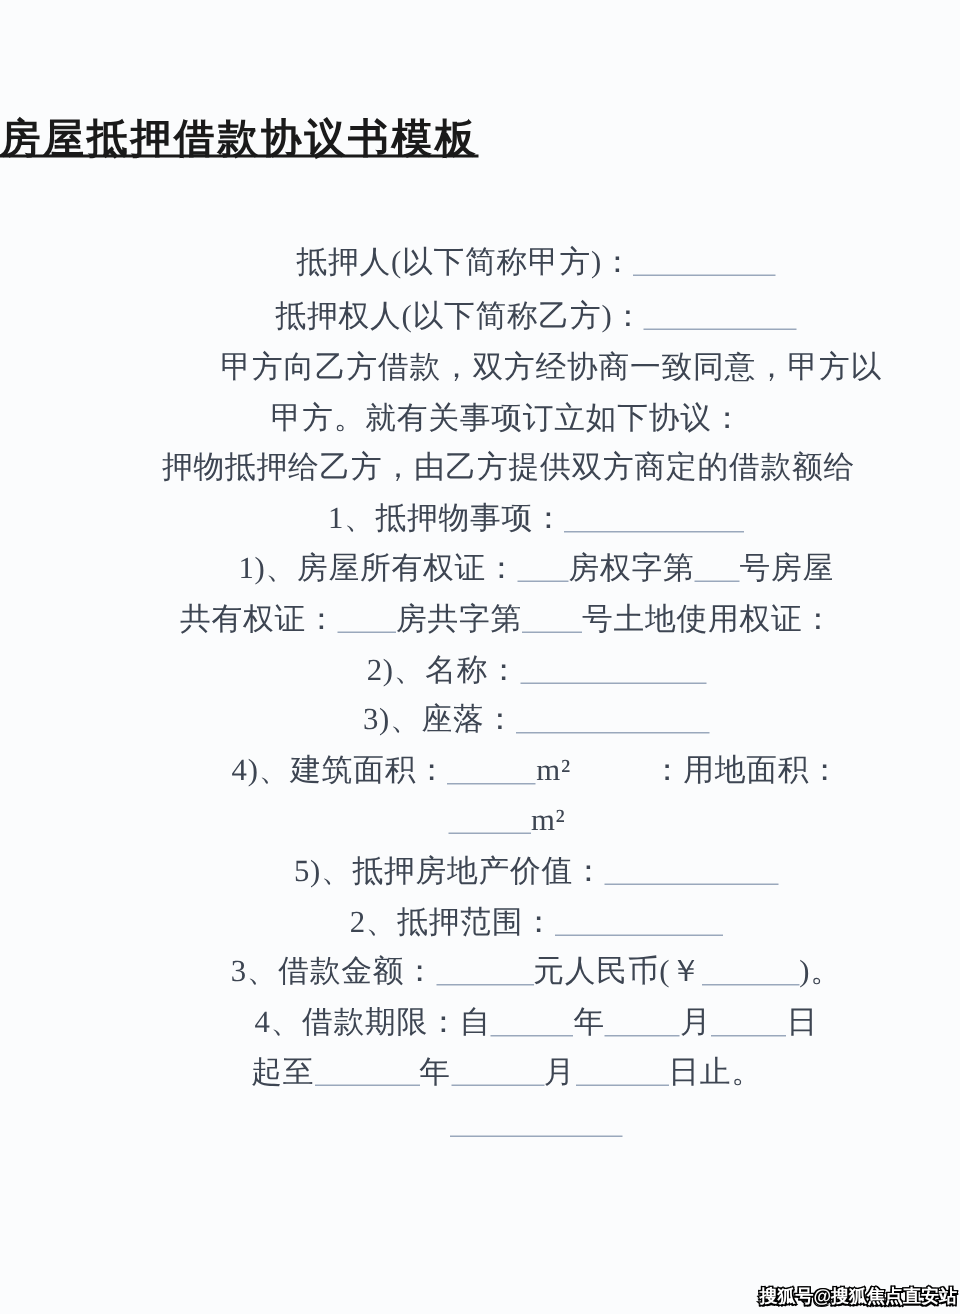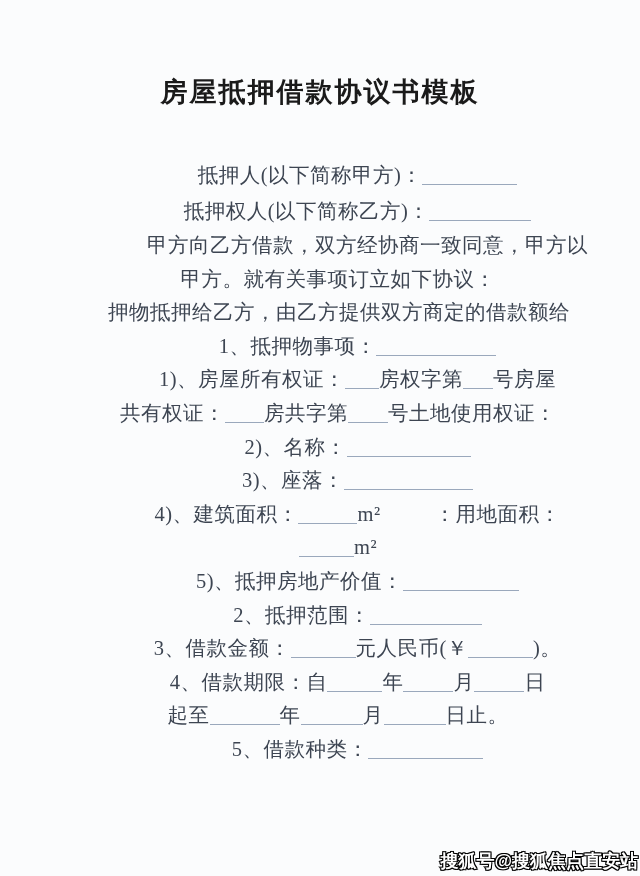--- a/index.html
+++ b/index.html
@@ -10,26 +10,26 @@
     background: var(--bg, #fbfcfd);
     overflow: hidden;
     font-family: "Liberation Serif", "DejaVu Serif", serif;
   }
   .title {
     position: absolute;
     top: 74px;
     left: 0;
     width: 640px;
     margin: 0;
-    text-align: center;
     font-family: "Liberation Sans", "DejaVu Sans", sans-serif;
     font-weight: 700;
     font-size: 27px;
     letter-spacing: 2px;
     color: var(--title-color, #1a1a1a);
+    text-decoration: underline;
   }
   .doc {
     position: absolute;
     left: 108px;
     top: 158px;
     width: 460px;
     font-size: 20.5px;
     letter-spacing: 0.5px;
     color: var(--body-color, #3d4552);
   }
@@ -50,21 +50,21 @@
     border-bottom: 1.6px solid var(--underline-color, #9aa8bc);
     vertical-align: -3px;
   }
   .gap { display: inline-block; }
   .watermark {
     position: absolute;
     right: 2px;
     bottom: 3px;
     font-family: "Liberation Sans", "DejaVu Sans", sans-serif;
     font-weight: 900;
-    font-size: 18px;
+    font-size: 12px;
     color: var(--wm-fill, #ffffff);
     -webkit-text-stroke: 1.6px var(--wm-outline, #000000);
     paint-order: stroke fill;
     text-shadow:
       -1px -1px 0 var(--wm-outline, #000),
        1px -1px 0 var(--wm-outline, #000),
       -1px  1px 0 var(--wm-outline, #000),
        1px  1px 0 var(--wm-outline, #000);
     padding-left: 16px;
   }
@@ -85,16 +85,16 @@
       <div class="line"><span>共有权证：</span><span class="blank" style="width: 39px;"></span><span>房共字第</span><span class="blank" style="width: 40px;"></span><span>号土地使用权证：</span></div>
       <div class="line indent"><span>2)、名称：</span><span class="blank" style="width: 124px;"></span></div>
       <div class="line indent"><span>3)、座落：</span><span class="blank" style="width: 129px;"></span></div>
       <div class="line indent"><span>4)、建筑面积：</span><span class="blank" style="width: 59px;"></span><span>m²</span><span class="gap" style="width: 54px;"></span><span>：用地面积：</span></div>
       <div class="line"><span class="blank" style="width: 55px;"></span><span>m²</span></div>
       <div class="line indent"><span>5)、抵押房地产价值：</span><span class="blank" style="width: 116px;"></span></div>
       <div class="line indent"><span>2、抵押范围：</span><span class="blank" style="width: 112px;"></span></div>
       <div class="line indent"><span>3、借款金额：</span><span class="blank" style="width: 65px;"></span><span>元人民币(￥</span><span class="blank" style="width: 65px;"></span><span>)。</span></div>
       <div class="line indent"><span>4、借款期限：自</span><span class="blank" style="width: 55px;"></span><span>年</span><span class="blank" style="width: 50px;"></span><span>月</span><span class="blank" style="width: 50px;"></span><span>日</span></div>
       <div class="line"><span>起至</span><span class="blank" style="width: 70px;"></span><span>年</span><span class="blank" style="width: 62px;"></span><span>月</span><span class="blank" style="width: 62px;"></span><span>日止。</span></div>
-      <div class="line indent"><span>5、借款种类：</span><span class="blank" style="width: 115px;"></span></div>
+      <div class="line indent"><span class="blank" style="width: 115px;"></span></div>
     </div>
   <div class="watermark">搜狐号@搜狐焦点直安站</div>
 </div>
 
 </body></html>

